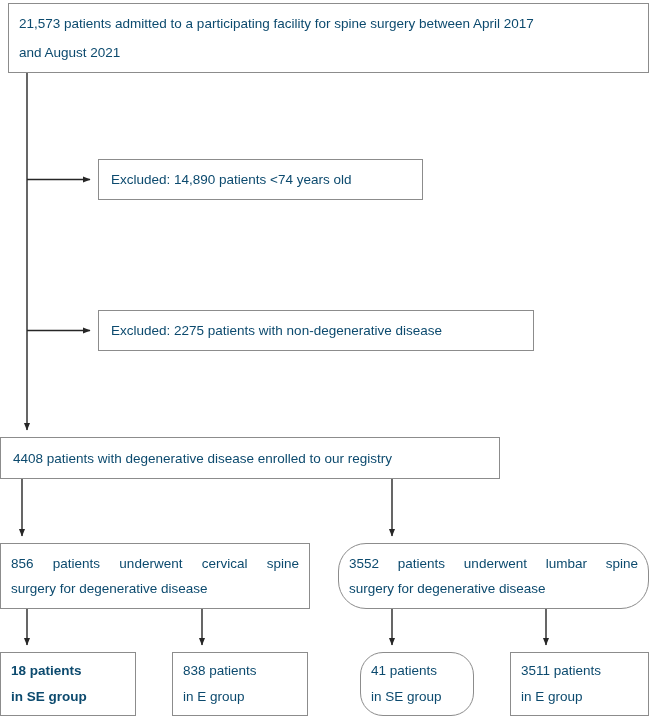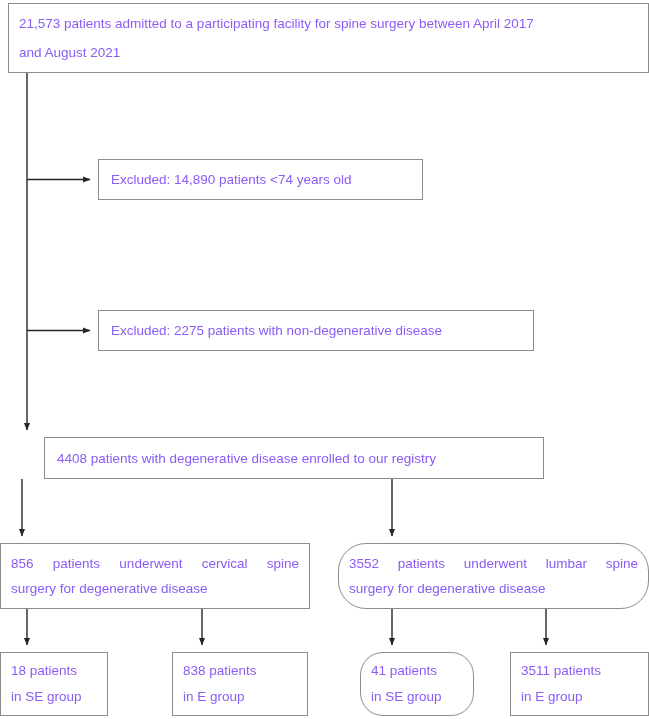--- a/index.html
+++ b/index.html
@@ -31,42 +31,42 @@
     display: flex;
     flex-direction: column;
     justify-content: center;
     z-index: 2;
   }
   .node .line {
     display: block;
     font-size: 13.5px;
     line-height: 25px;
     white-space: nowrap;
-    color: #8b5cf6;
+    color: #0c4a6e;
   }
   
   .n-root { left: 8px; top: 3px; width: 641px; height: 70px; padding: 0 10px; }
   .n-root .line { font-size: 13.5px; line-height: 29px; }
 
   .n-exc1 { left: 98px; top: 159px; width: 325px; height: 41px; padding: 0 12px; }
   .n-exc2 { left: 98px; top: 310px; width: 436px; height: 41px; padding: 0 12px; }
 
-  .n-registry { left: 0px; top: 437px; width: 500px; height: 42px; padding: 0 12px; margin-left: 44px; }
+  .n-registry { left: 0px; top: 437px; width: 500px; height: 42px; padding: 0 12px; }
 
   .n-cervical { left: 0px; top: 543px; width: 310px; height: 66px; padding: 12px 10px; }
   .n-lumbar   { left: 338px; top: 543px; width: 311px; height: 66px; padding: 0 10px; border-radius: 28px; }
   .n-cervical .line.just, .n-lumbar .line.just {
     text-align: justify;
     text-align-last: justify;
     white-space: normal;
   }
 
   .n-leaf { height: 64px; top: 652px; padding: 0 10px; }
   .n-leaf .line { font-size: 13.5px; line-height: 26px; }
-  .n-se1 { left: 0px;   width: 108px; }
+  .n-se1 { left: 0px;   width: 136px; font-weight: bold; }
   .n-e1  { left: 172px; width: 136px; }
   .n-se2 { left: 360px; width: 114px; border-radius: 23px; }
   .n-e2  { left: 510px; width: 139px; }
 </style>
 </head>
 <body>
 
 <div id="flowchart">
 
   <svg id="connectors" viewBox="0 0 649 719" width="649" height="719" xmlns="http://www.w3.org/2000/svg">

